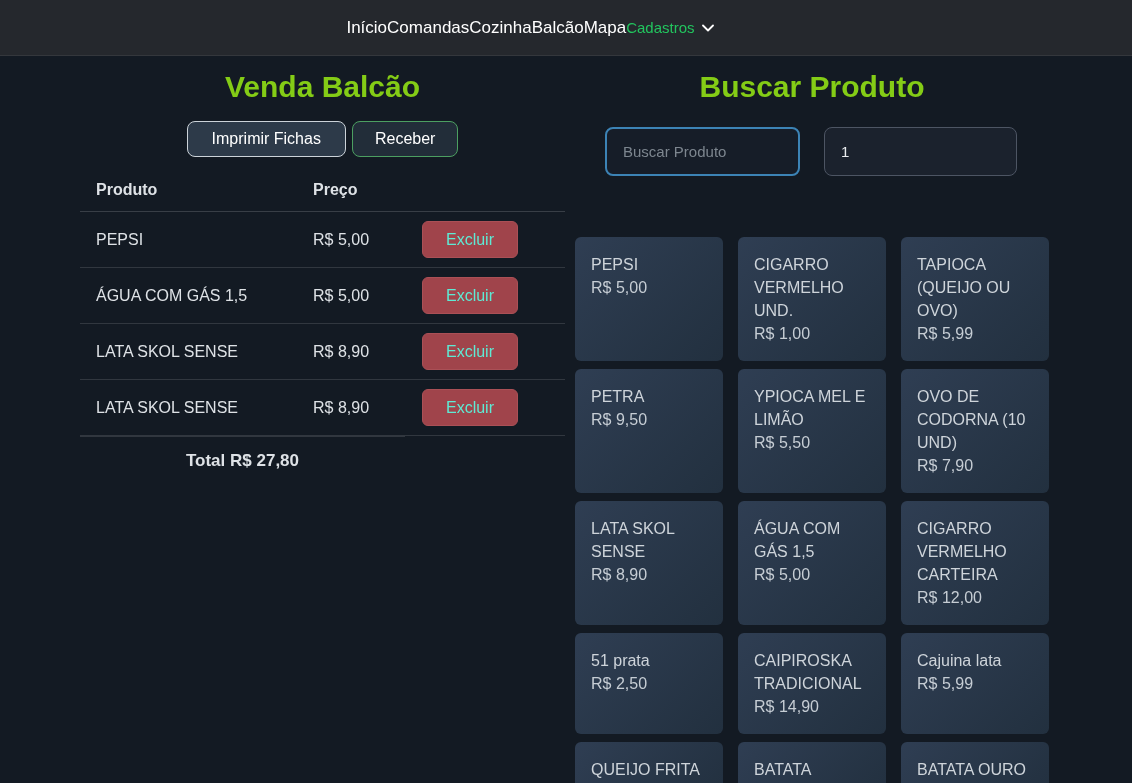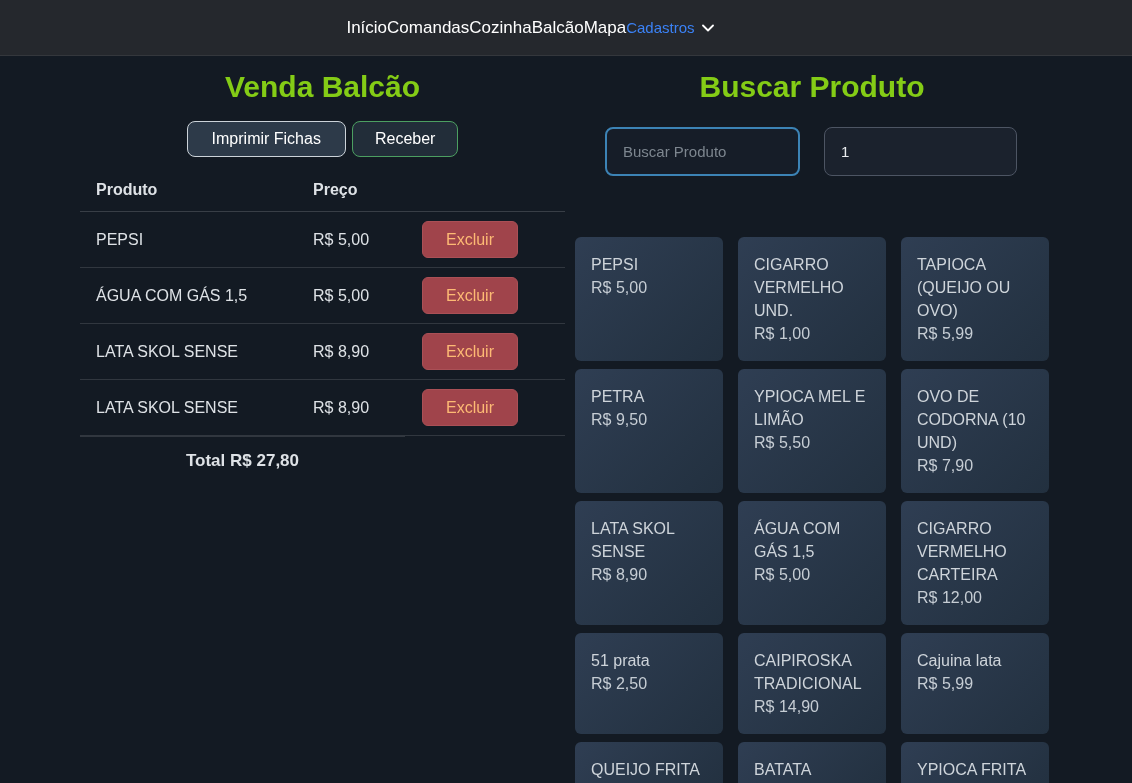--- a/index.html
+++ b/index.html
@@ -14,21 +14,21 @@
   .navbar {
     height: 56px; background: #25282d; border-bottom: 1px solid #34373c;
     display: flex; align-items: center; justify-content: center;
     padding-right: 72px;
   }
   .nav-link {
     color: #ffffff; font-size: 17px; text-decoration: none; cursor: pointer;
     white-space: nowrap;
   }
   .nav-dropdown {
-    color: #3b82f6; font-size: 15px; display: flex; align-items: center; gap: 7px;
+    color: #22c55e; font-size: 15px; display: flex; align-items: center; gap: 7px;
     cursor: pointer;
   }
   .caret svg { display: block; }
 
   
   .main { display: flex; padding-left: 80px; }
   .left-col  { width: 485px; }
   .right-col { width: 474px; margin-left: 10px; }
 
   .panel-title {
@@ -47,21 +47,21 @@
   .thead, .trow { display: grid; grid-template-columns: 217px 125px 1fr; }
   .thead { font-weight: 700; padding-bottom: 12px;
            border-bottom: 1px solid rgba(255,255,255,.16); margin-top: 24px; }
   .thead .c1, .td-prod  { padding-left: 16px; }
   .thead .c2, .td-price { padding-left: 16px; }
   .trow { align-items: center; height: 56px;
           border-bottom: 1px solid rgba(255,255,255,.13); }
   .trow:last-of-type { border-bottom: none; }
   .btn-excluir {
     width: 96px; height: 37px; background: #a0444b; border: 1px solid #aa5056;
-    border-radius: 6px; color: #fdba74; font-size: 16px; font-family: inherit; cursor: pointer;
+    border-radius: 6px; color: #5eead4; font-size: 16px; font-family: inherit; cursor: pointer;
   }
   .total-row {
     width: 325px; border-top: 1px solid rgba(255,255,255,.13);
     text-align: center; padding: 14px 0; font-weight: 700; font-size: 17px;
   }
 
   
   .search-row { display: flex; gap: 24px; margin-top: 24px; padding: 0 30px; }
   .search-input {
     width: 195px; height: 49px; background: #161d28;
@@ -210,18 +210,18 @@
       </div>
       <div class="product-card">
         <div class="card-name">QUEIJO FRITA</div>
         <div class="card-price"></div>
       </div>
       <div class="product-card">
         <div class="card-name">BATATA</div>
         <div class="card-price"></div>
       </div>
       <div class="product-card">
-        <div class="card-name">YPIOCA FRITA</div>
+        <div class="card-name">BATATA OURO</div>
         <div class="card-price"></div>
       </div>
     </div>
   </section>
 </div>
 
 </body></html>

